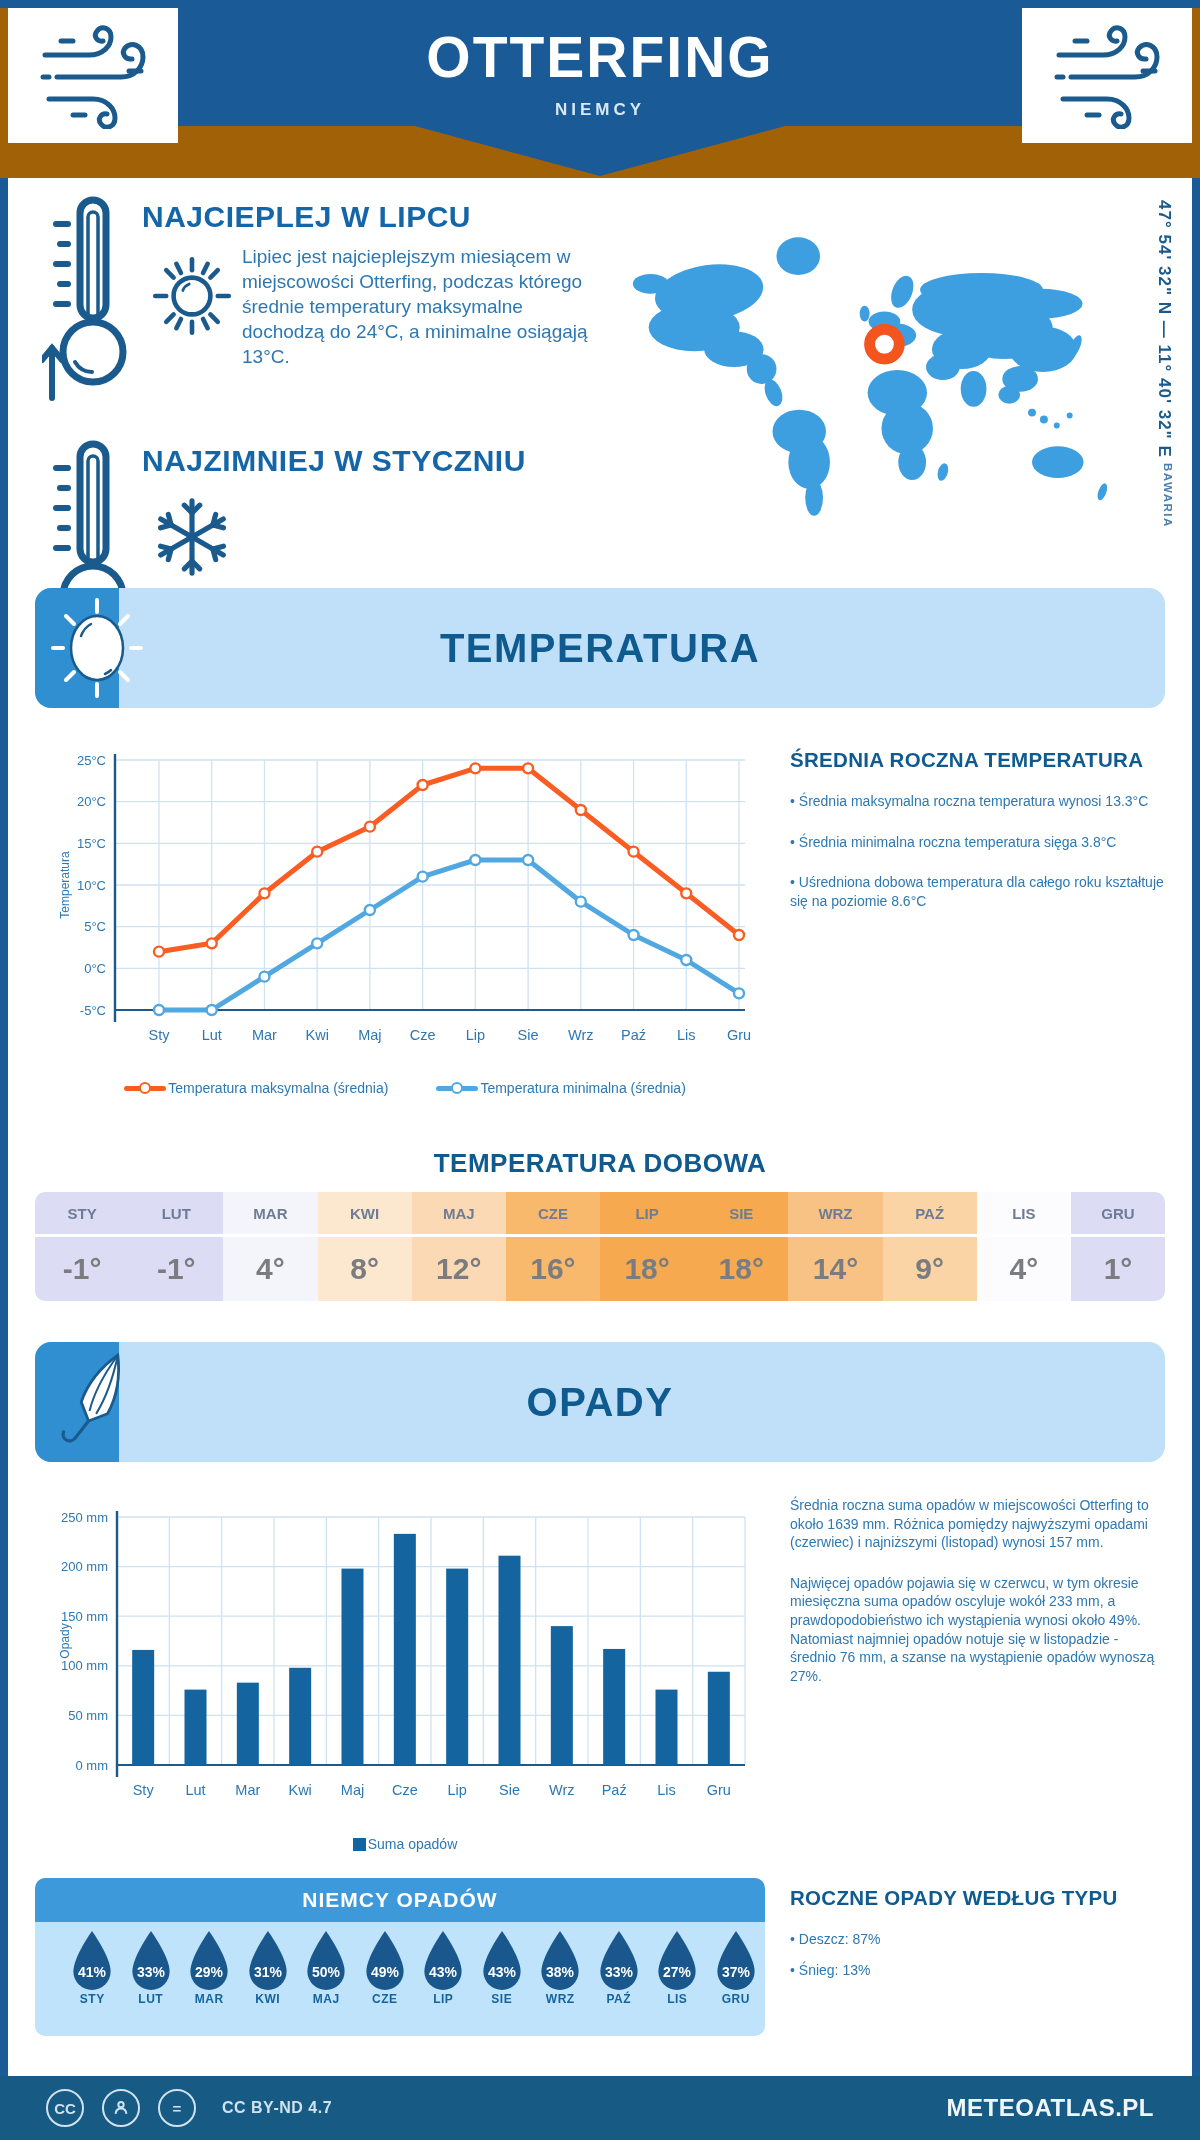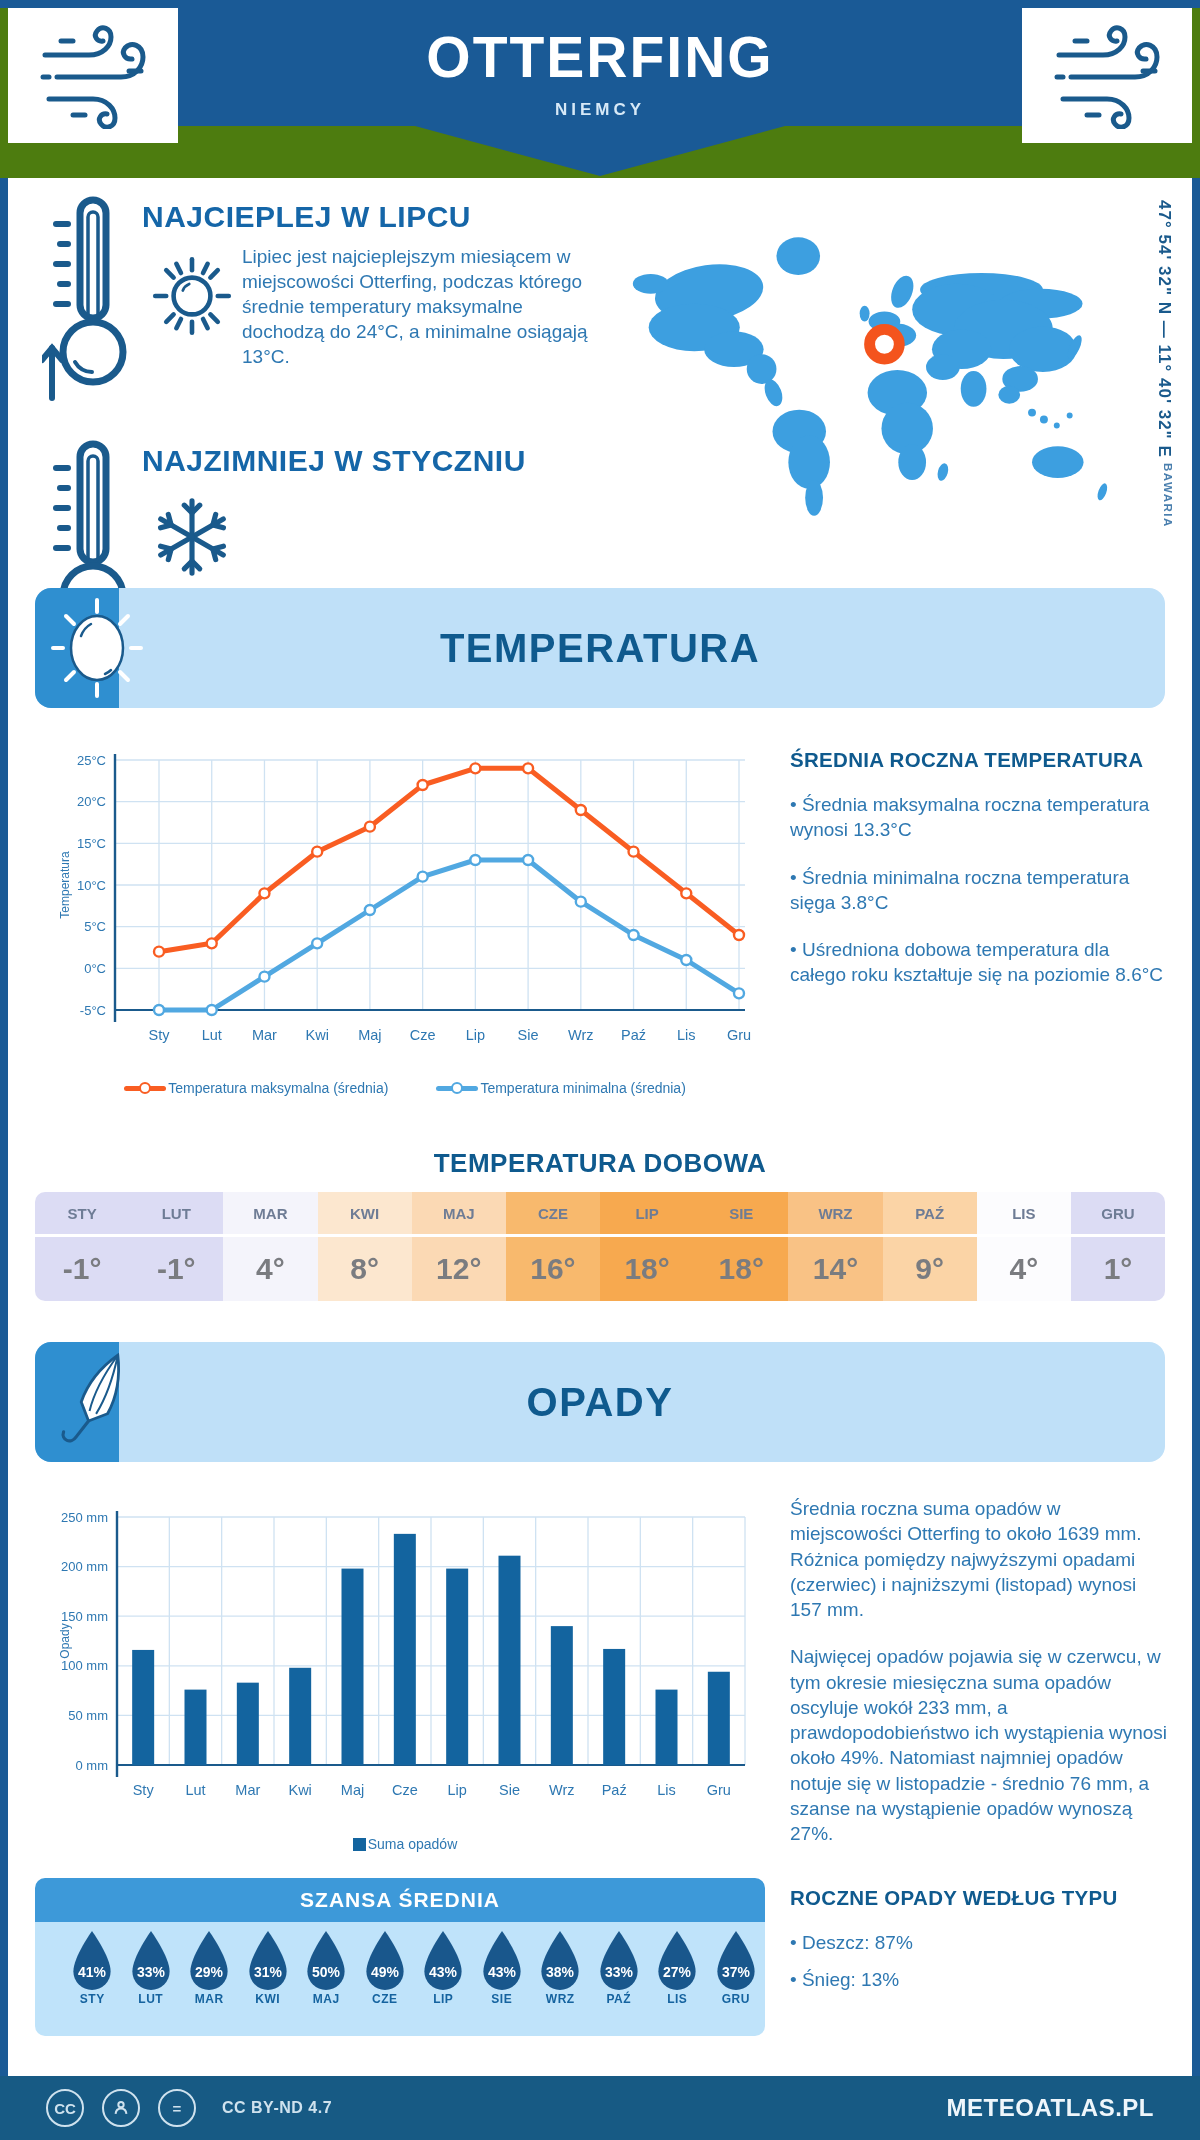--- a/index.html
+++ b/index.html
@@ -5,21 +5,21 @@
   html,body{margin:0;padding:0;background:#ffffff;}
   body{font-family:"Liberation Sans","DejaVu Sans",sans-serif;}
   .page{position:relative;width:1200px;height:2140px;background:#fff;overflow:hidden;}
 
   
   .frame-top{position:absolute;left:0;top:0;width:1200px;height:8px;background:#1a5a96;}
   .frame-left{position:absolute;left:0;top:170px;width:8px;height:1906px;background:#1a5a96;}
   .frame-right{position:absolute;right:0;top:170px;width:8px;height:1906px;background:#1a5a96;}
 
   
-  .header{position:absolute;left:0;top:8px;width:1200px;height:170px;background:#4d7c0f;}
+  .header{position:absolute;left:0;top:8px;width:1200px;height:170px;background:#a16207;}
   .ribbon{position:absolute;left:178px;top:0;width:844px;height:118px;background:#1a5a96;}
   .ribbon-notch{position:absolute;left:50%;top:118px;transform:translateX(-50%);width:0;height:0;
     border-left:185px solid transparent;border-right:185px solid transparent;border-top:50px solid #1a5a96;}
   .app-title{position:absolute;left:0;top:16px;width:100%;text-align:center;color:#fff;
     font-size:57px;font-weight:bold;letter-spacing:2px;}
   .app-subtitle{position:absolute;left:0;top:92px;width:100%;text-align:center;color:#d7e9f7;
     font-size:17px;font-weight:bold;letter-spacing:4px;}
   .wind-box{position:absolute;top:0;width:170px;height:135px;background:#fff;display:flex;align-items:center;justify-content:center;}
   .wind-box.l{left:8px;} .wind-box.r{right:8px;}
 
@@ -55,21 +55,21 @@
   .legend-item{display:flex;align-items:center;gap:2px;font-size:14px;color:#2e78b2;}
   .lmark{position:relative;width:42px;height:5px;border-radius:3px;flex:none;}
   .lmark .ldot{position:absolute;left:50%;top:50%;transform:translate(-50%,-50%);width:8px;height:8px;border-radius:50%;
     background:#fff;border:2.5px solid #999;}
   .lsq{width:13px;height:13px;flex:none;}
 
   
   .side{position:absolute;left:790px;width:378px;}
   #temp-side{top:748px;} #precip-side{top:1496px;} #type-side{top:1886px;}
   .side-h{font-size:20.5px;font-weight:bold;color:#0f5a8e;margin:0 0 20px 0;letter-spacing:0.3px;}
-  .side p{font-size:19px;line-height:1.33;color:#2e78b2;margin:0 0 22px 0;}
+  .side p{font-size:14px;line-height:1.33;color:#2e78b2;margin:0 0 22px 0;}
   #type-side p{margin:0 0 12px 0;}
 
   
   .daily-title{position:absolute;left:0;top:1148px;width:1200px;text-align:center;
     font-size:26px;font-weight:bold;color:#0f5a8e;letter-spacing:0.5px;}
   .daily{position:absolute;left:35px;top:1192px;width:1130px;display:flex;}
   .daily-col{flex:1;display:flex;flex-direction:column;}
   .daily-col:first-child{border-radius:10px 0 0 10px;overflow:hidden;}
   .daily-col:last-child{border-radius:0 10px 10px 0;overflow:hidden;}
   .daily-m{height:42px;display:flex;align-items:center;justify-content:center;
@@ -529,21 +529,21 @@
       <span>Suma opadów</span>
     </div>
   </div>
 
   <div class="side" id="precip-side">
     <p>Średnia roczna suma opadów w miejscowości Otterfing to około 1639 mm. Różnica pomiędzy najwyższymi opadami (czerwiec) i najniższymi (listopad) wynosi 157 mm.</p>
     <p>Najwięcej opadów pojawia się w czerwcu, w tym okresie miesięczna suma opadów oscyluje wokół 233 mm, a prawdopodobieństwo ich wystąpienia wynosi około 49%. Natomiast najmniej opadów notuje się w listopadzie - średnio 76 mm, a szanse na wystąpienie opadów wynoszą 27%.</p>
   </div>
 
   <div class="chance">
-    <div class="chance-h">SZANSA ŚREDNIA</div>
+    <div class="chance-h">NIEMCY OPADÓW</div>
     <div class="chance-b" id="droplets">
         <div class="drop">
           <svg width="48" height="60" viewBox="0 0 46 58">
             <path d="M23 1 C23 1 5 26 5 40 a18 18 0 0 0 36 0 C41 26 23 1 23 1 Z" fill="#19578c"></path>
             <text x="23" y="45" text-anchor="middle" fill="#fff" font-size="13.5" font-weight="bold">41%</text>
           </svg>
           <div class="dm">STY</div>
         </div>
         <div class="drop">
           <svg width="48" height="60" viewBox="0 0 46 58">

